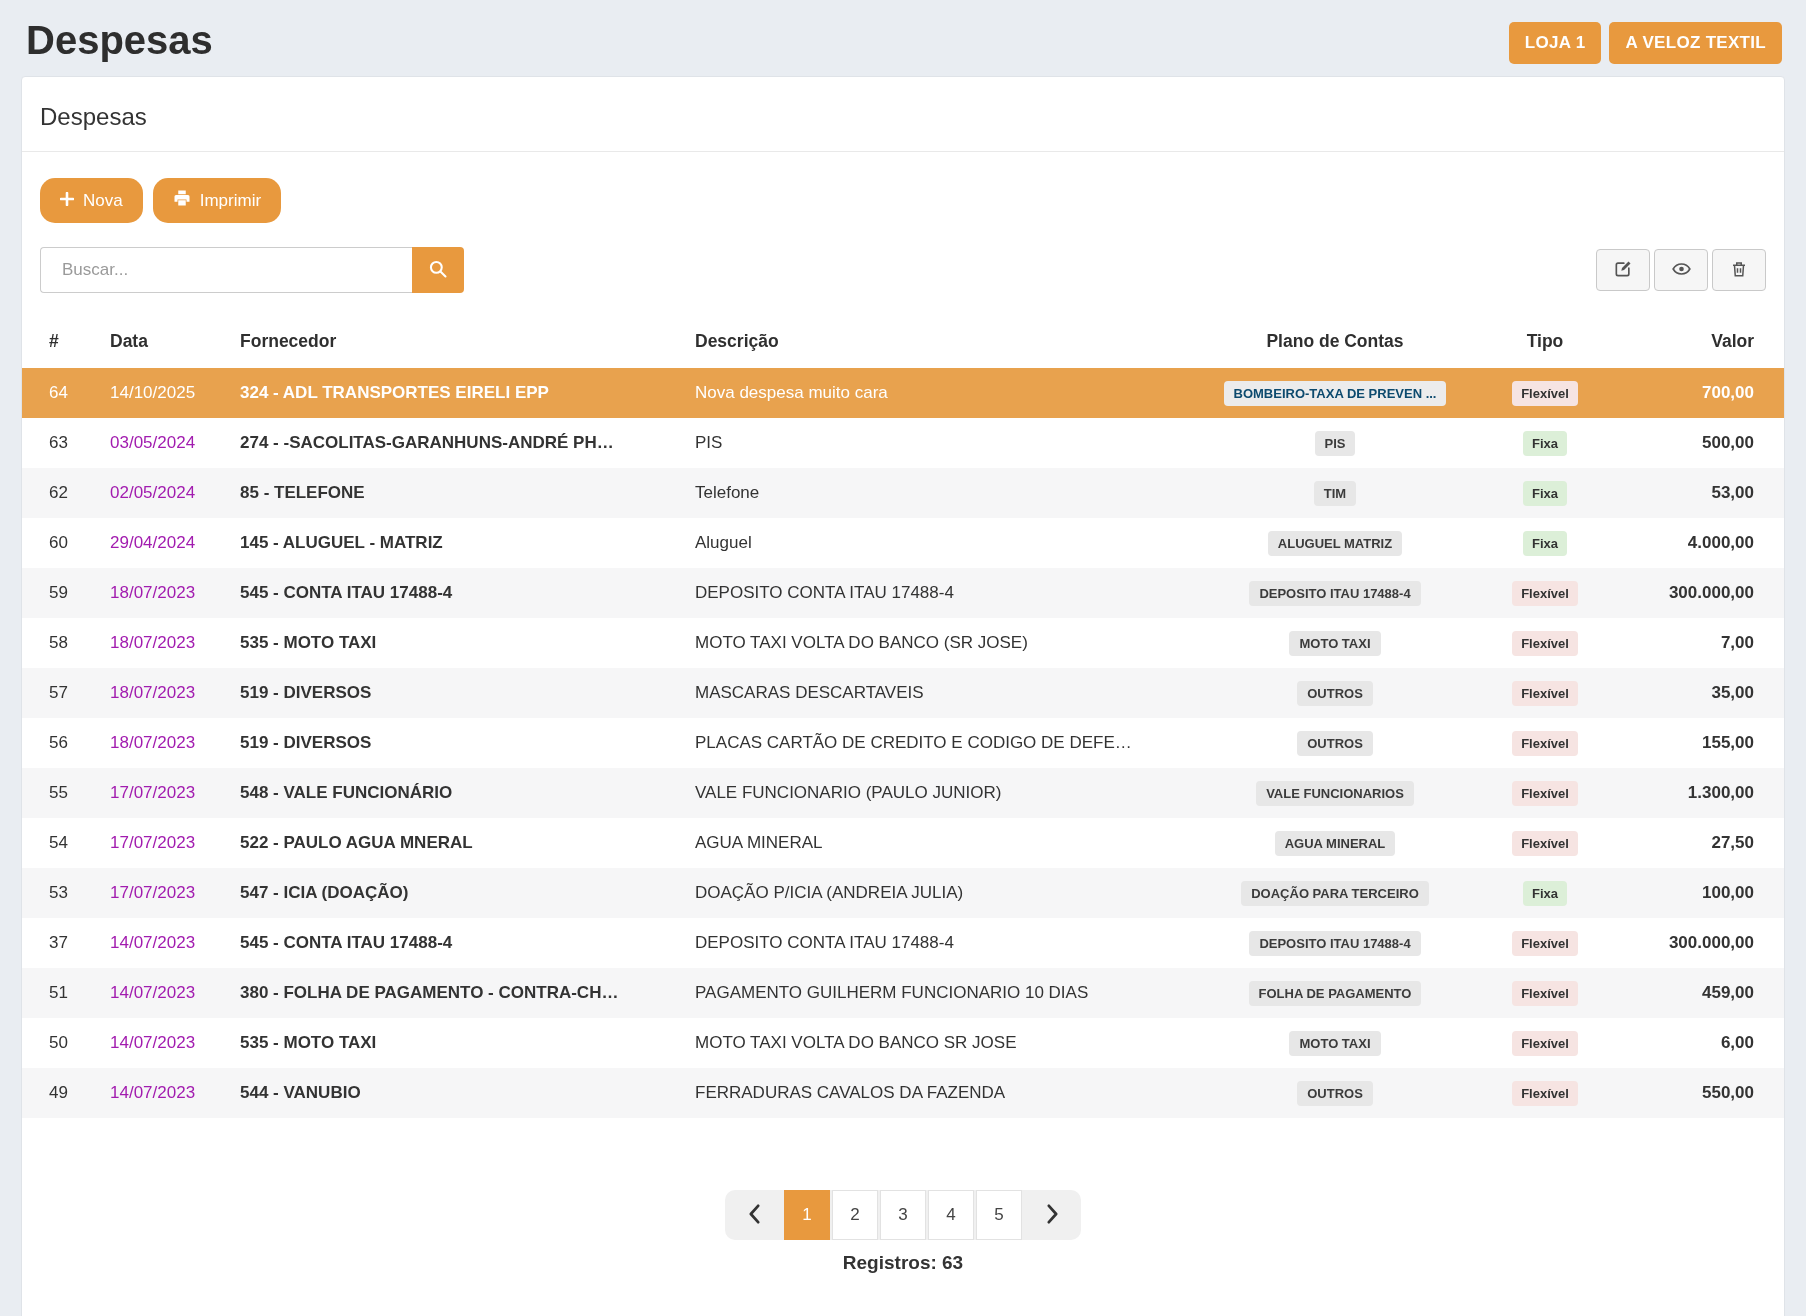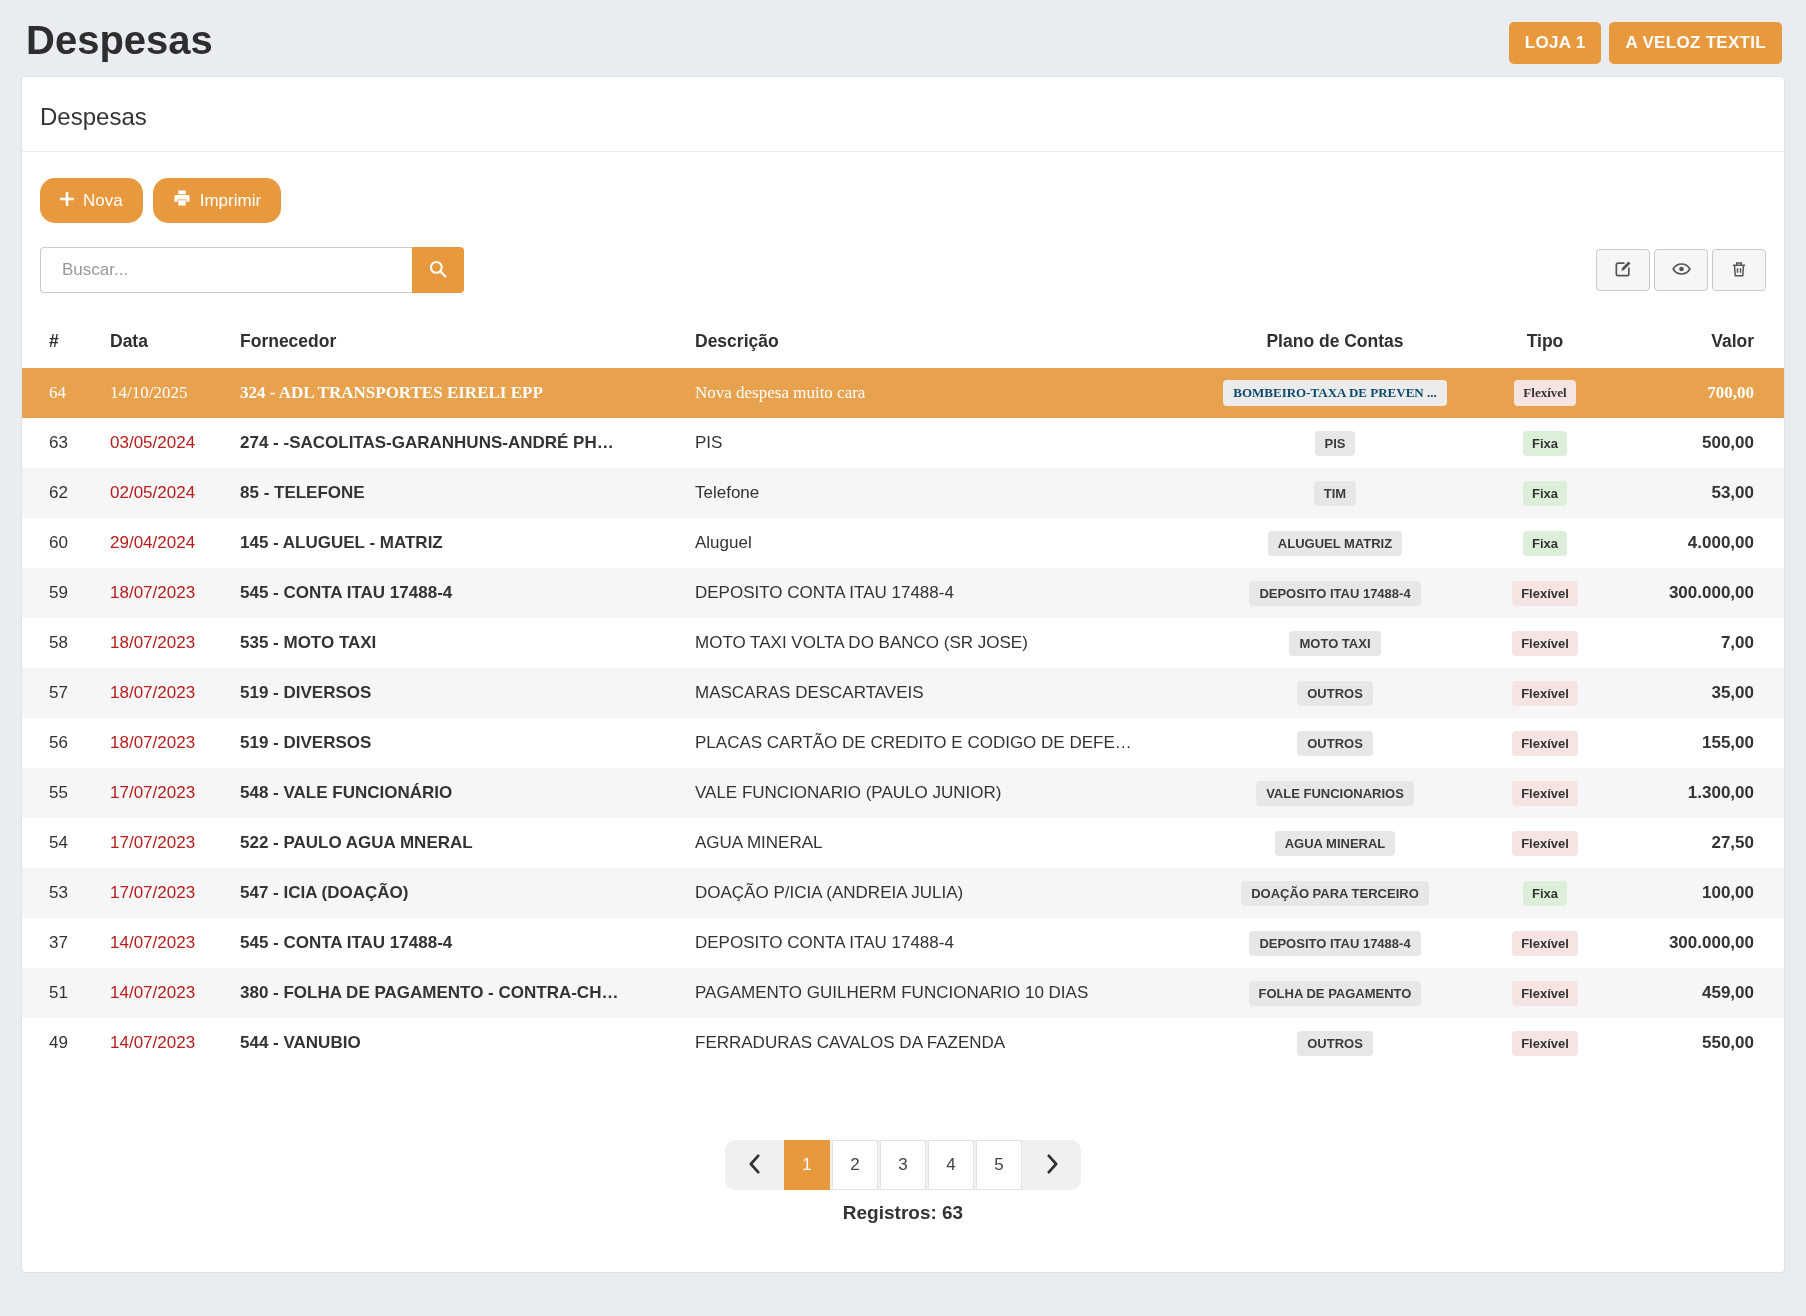--- a/index.html
+++ b/index.html
@@ -75,26 +75,26 @@
   thead th{
     text-align:left;font-weight:700;font-size:17.5px;color:#2f2f2f;
     padding:10px 10px 16px 10px;
   }
   thead th:first-child{padding-left:27px;}
   th.col-plan,th.col-type{text-align:center;}
   th.col-value{text-align:right;padding-right:30px;}
   tbody td{padding:0 10px;height:50px;vertical-align:middle;color:#333;}
   tbody td:first-child{padding-left:27px;}
   tbody tr:nth-child(odd){background:#f6f6f7;}
-  td.col-date{color:#b91c1c;}
+  td.col-date{color:#a21caf;}
   td.col-supplier{font-weight:700;}
   td.col-plan,td.col-type{text-align:center;}
   td.col-value{font-weight:700;text-align:right;padding-right:30px;white-space:nowrap;}
   tr.selected, tbody tr.selected:nth-child(odd){background:var(--selected-row);}
-  tr.selected td{color:#fff;font-family:Liberation Serif, serif;}
+  tr.selected td{color:#fff;}
   .badge-plan{
     display:inline-block;background:var(--plan-badge-bg);color:#3b3b3b;
     font-size:13px;font-weight:700;padding:5px 10px;border-radius:4px;white-space:nowrap;
   }
   tr.selected .badge-plan{background:#ececec;color:#0c4a6e;}
   .badge-type{
     display:inline-block;font-size:13px;font-weight:700;color:#333;
     padding:5px 9px;border-radius:4px;white-space:nowrap;
   }
   .type-fixa{background:var(--type-fixa-bg);}
@@ -330,20 +330,29 @@
         <tr>
           <td class="col-num">51</td>
           <td class="col-date">14/07/2023</td>
           <td class="col-supplier">380 - FOLHA DE PAGAMENTO - CONTRA-CH…</td>
           <td class="col-desc">PAGAMENTO GUILHERM FUNCIONARIO 10 DIAS</td>
           <td class="col-plan"><span class="badge-plan">FOLHA DE PAGAMENTO</span></td>
           <td class="col-type"><span class="badge-type type-flex">Flexível</span></td>
           <td class="col-value">459,00</td>
         </tr>
         <tr>
+          <td class="col-num">50</td>
+          <td class="col-date">14/07/2023</td>
+          <td class="col-supplier">535 - MOTO TAXI</td>
+          <td class="col-desc">MOTO TAXI VOLTA DO BANCO SR JOSE</td>
+          <td class="col-plan"><span class="badge-plan">MOTO TAXI</span></td>
+          <td class="col-type"><span class="badge-type type-flex">Flexível</span></td>
+          <td class="col-value">6,00</td>
+        </tr>
+        <tr>
           <td class="col-num">49</td>
           <td class="col-date">14/07/2023</td>
           <td class="col-supplier">544 - VANUBIO</td>
           <td class="col-desc">FERRADURAS CAVALOS DA FAZENDA</td>
           <td class="col-plan"><span class="badge-plan">OUTROS</span></td>
           <td class="col-type"><span class="badge-type type-flex">Flexível</span></td>
           <td class="col-value">550,00</td>
         </tr>
       </tbody>
   </table>

